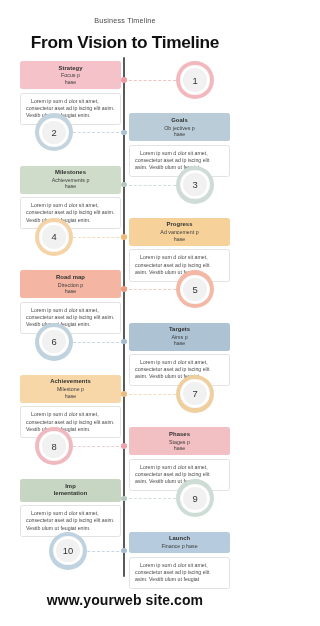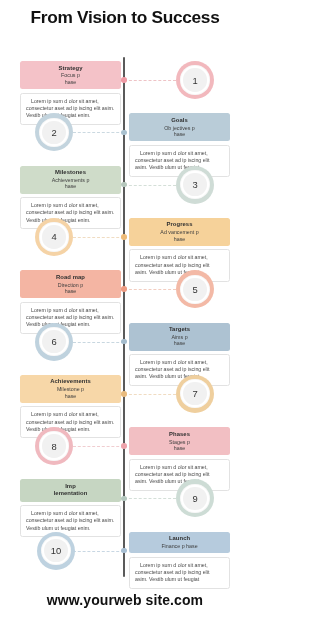--- a/index.html
+++ b/index.html
@@ -95,21 +95,22 @@
     text-align: center; font-size: 14px; font-weight: bold;
     color: #111111; letter-spacing: .1px;
   }
 </style>
 </head>
 <body>
 
 <div id="page">
 
   <div class="hdr">
-    <div class="maintitle">From Vision to Success</div>
+    <div class="eyebrow">Business Timeline</div>
+    <div class="maintitle">From Vision to Timeline</div>
   </div>
 
   <div class="spine"></div>
 
   <div id="timeline-items">
       <div class="card" style="top: 61px; left: 20px;">
         <div class="pill" style="background: rgb(244, 194, 200);">
           <div class="t">Strategy</div>
           <div class="s">Focus p<br>hase</div>
         </div>
@@ -233,21 +234,21 @@
         <span class="num">9</span>
       </div>
       <div class="conn" style="border-top-color: rgb(212, 223, 216); top: 498.4px; left: 124.1px; width: 51.9px;"></div>
       <div class="card" style="top: 531.7px; left: 129px;">
         <div class="pill" style="background: rgb(182, 203, 221);">
           <div class="t">Launch</div>
           <div class="s">Finance p hase</div>
         </div>
         <div class="body">Lorem ip sum d olor sit amet, consectetur aset ad ip iscing elit<br>asim. Vestib ulum ut feugiat</div>
       </div>
-      <div class="circ" style="top: 531.7px; left: 37px;">
+      <div class="circ" style="top: 531.7px; left: 49px;">
         <div class="ring" style="background: rgb(190, 210, 224);"></div>
         <div class="inner"></div>
         <div class="core"></div>
         <span class="num">10</span>
       </div>
       <div class="conn" style="border-top-color: rgb(200, 215, 227); top: 550.7px; left: 73px; width: 51.1px;"></div>
     </div>
 
   <div class="footer">www.yourweb site.com</div>
 

